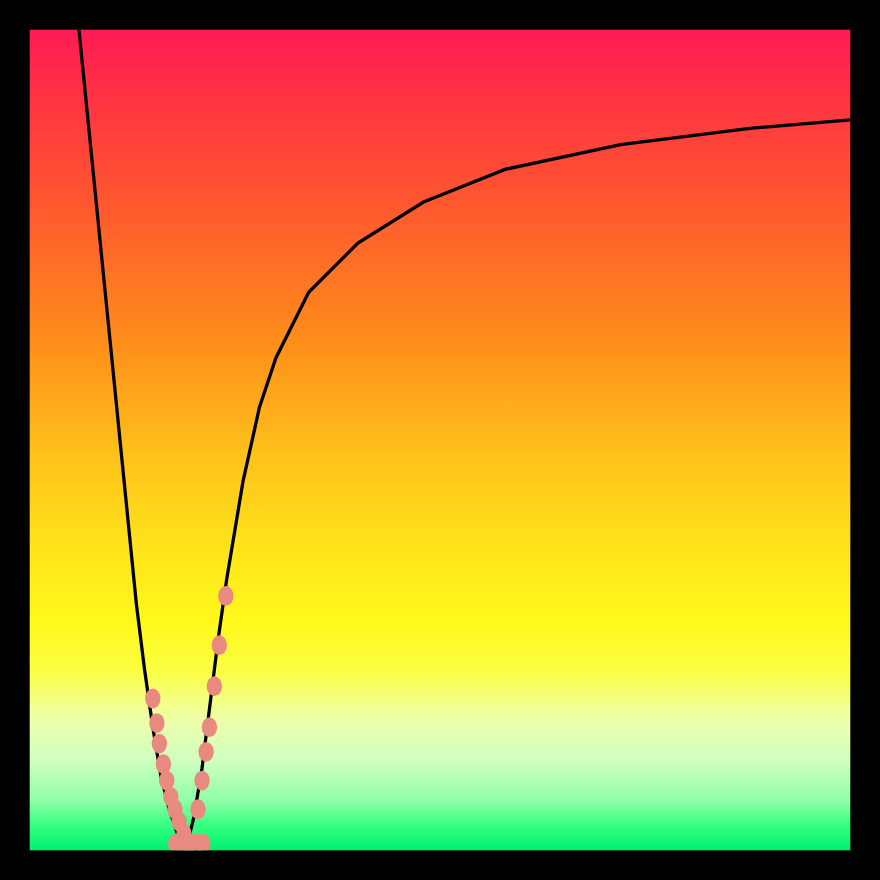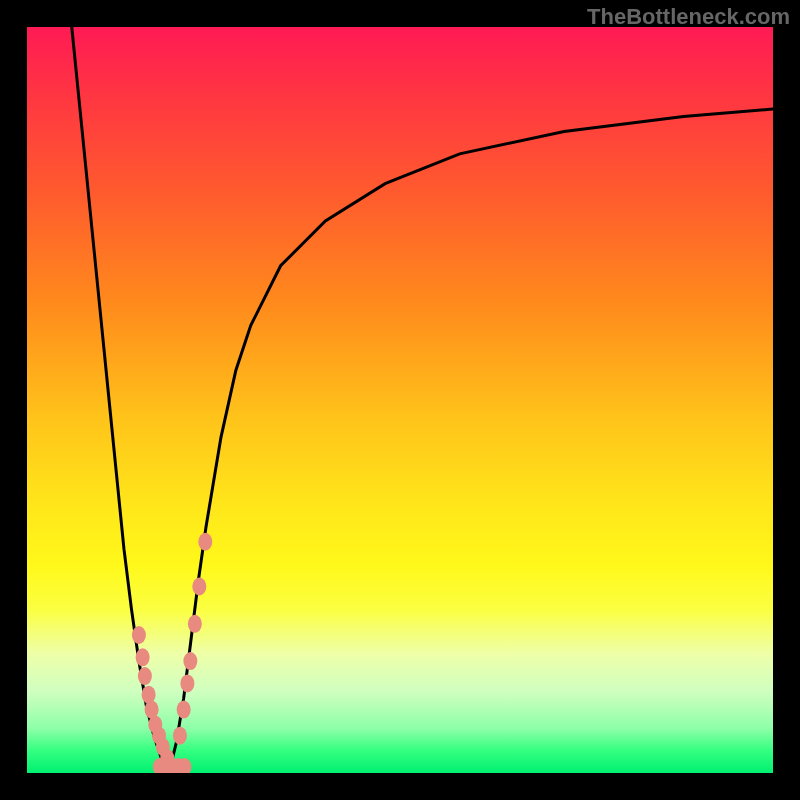--- a/index.html
+++ b/index.html
@@ -92,14 +92,13 @@
             <ellipse cx="132.79" cy="740.03" rx="7" ry="9" fill="#e88a80"></ellipse>
             <ellipse cx="139.50" cy="740.03" rx="7" ry="9" fill="#e88a80"></ellipse>
             <ellipse cx="145.47" cy="740.03" rx="7" ry="9" fill="#e88a80"></ellipse>
             <ellipse cx="151.44" cy="740.03" rx="7" ry="9" fill="#e88a80"></ellipse>
             <ellipse cx="157.41" cy="740.03" rx="7" ry="9" fill="#e88a80"></ellipse>
           </g>
         </g>
     </svg>
   </div>
 
-  <div class="watermark">TheBottleneck.com</div>
 </div>
 
 </body></html>

